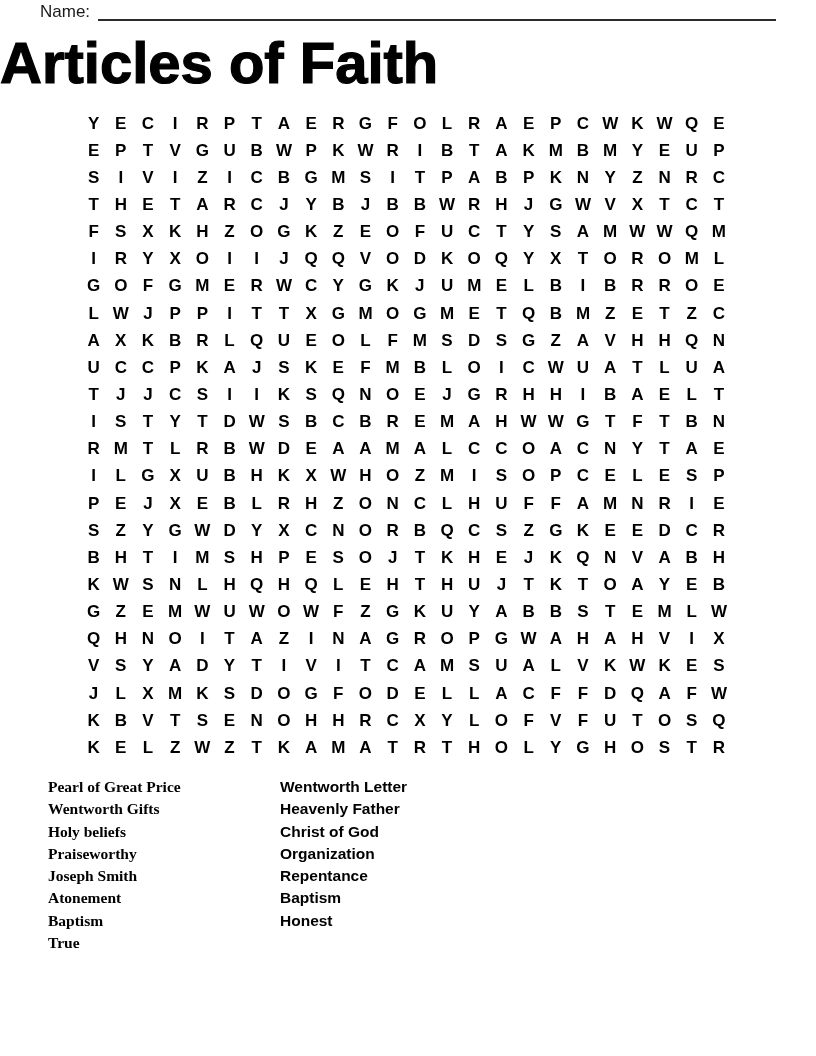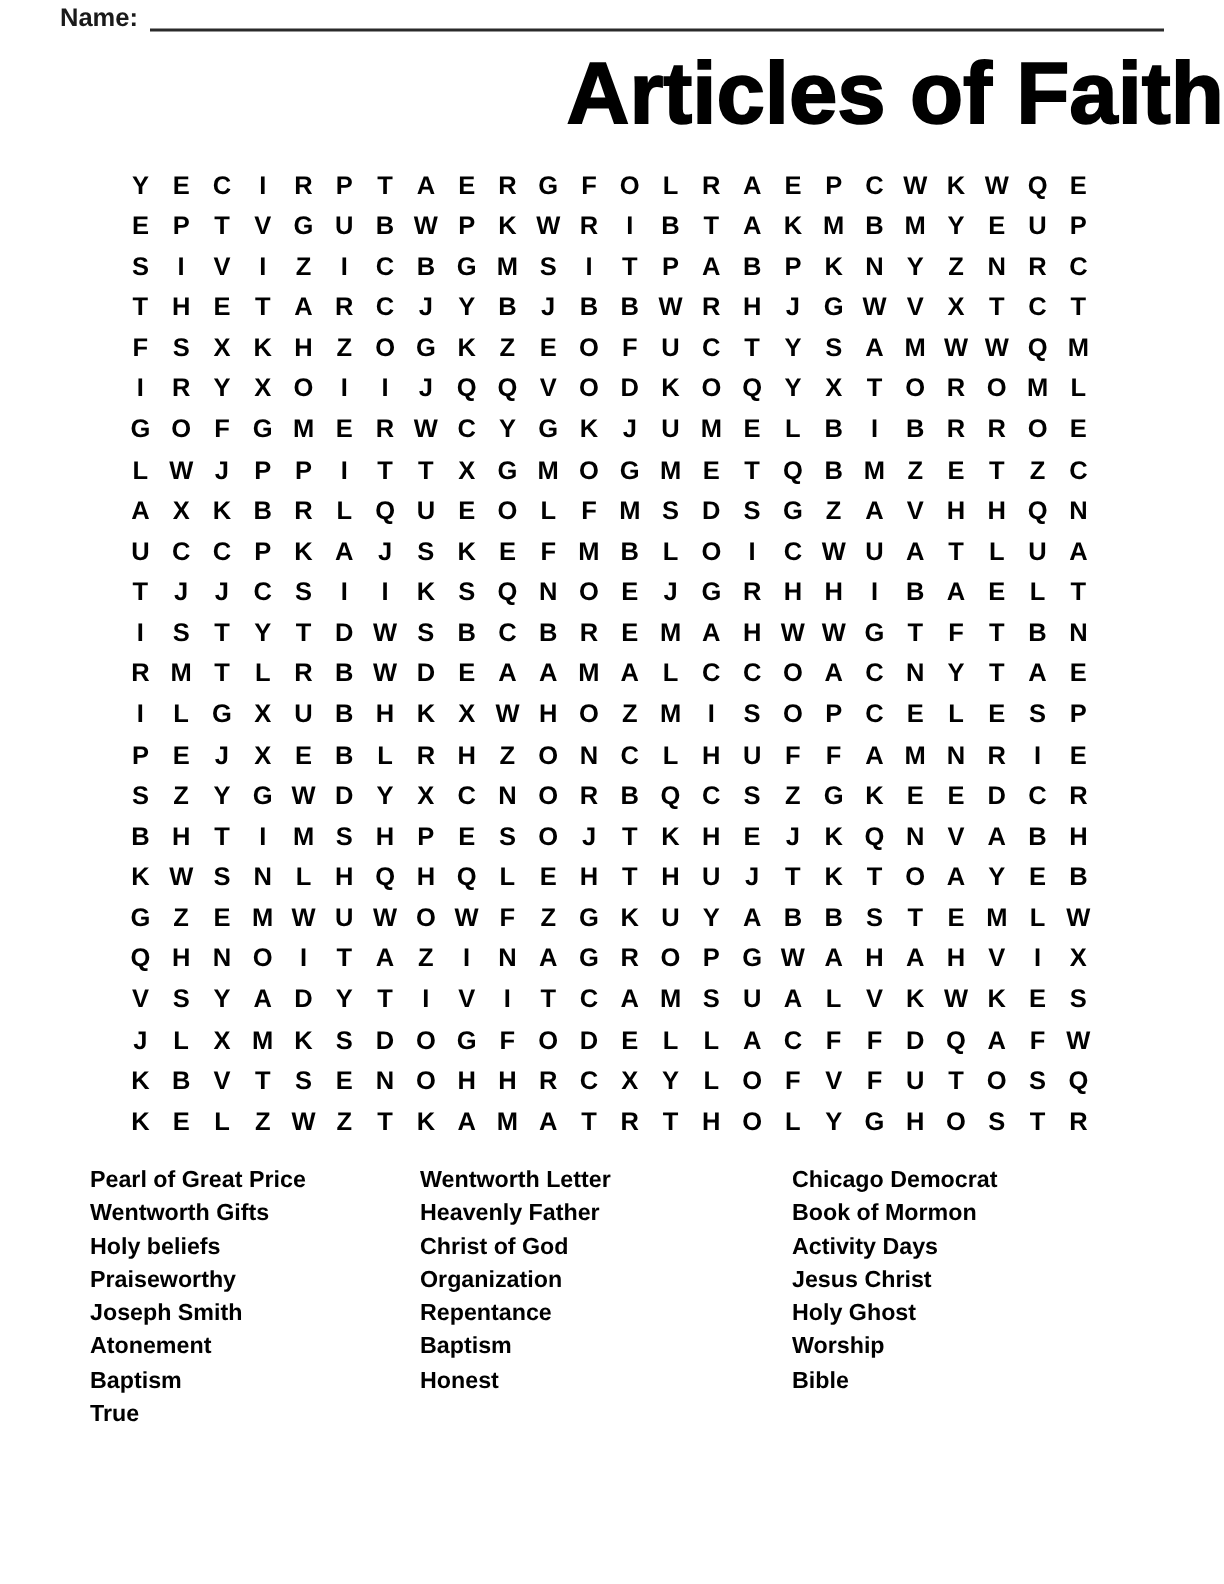--- a/index.html
+++ b/index.html
@@ -15,42 +15,41 @@
   }
   
   .name-row {
     position: absolute;
     top: 2px;
     left: 40px;
     width: 736px;
     height: 19px;
     display: flex;
     align-items: flex-end;
-    font-weight: bold;
   }
   .name-label {
     font-size: 17px;
     line-height: 19px;
     color: #1a1a1a;
     white-space: nowrap;
   }
   .name-line {
     flex: 1;
     margin-left: 8px;
     height: 17px;
     border-bottom: 2px solid #2b2b2b;
   }
   
   .title {
     position: absolute;
     top: 32px;
     left: 0;
     width: 100%;
     margin: 0;
-    text-align: right;
+    text-align: left;
     font-size: 58px;
     line-height: 62px;
     font-weight: 700;
     letter-spacing: 0px;
     -webkit-text-stroke: 1.2px #000;
     color: #000;
   }
   
   .grid {
     position: absolute;
@@ -81,21 +80,21 @@
     top: 0;
     margin: 0;
     padding: 0;
     list-style: none;
     font-size: 15.5px;
     font-weight: 700;
     line-height: 22.3px;
     color: #000;
     white-space: nowrap;
   }
-  .word-col.c0 { left: 12px; }
+  .word-col.c0 { left: 0; font-family: Liberation Serif, serif; }
   .word-col.c1 { left: 232px; }
   .word-col.c2 { left: 480px; }
 </style>
 </head>
 <body>
 
 <div class="page">
 
   <div class="name-row">
     <span class="name-label">Name:</span>
@@ -696,24 +695,15 @@
       </ul>
     <ul class="word-col c1" id="word-col-1">
         <li>Wentworth Letter</li>
         <li>Heavenly Father</li>
         <li>Christ of God</li>
         <li>Organization</li>
         <li>Repentance</li>
         <li>Baptism</li>
         <li>Honest</li>
       </ul>
-    <ul class="word-col c2" id="word-col-2">
-        <li>Chicago Democrat</li>
-        <li>Book of Mormon</li>
-        <li>Activity Days</li>
-        <li>Jesus Christ</li>
-        <li>Holy Ghost</li>
-        <li>Worship</li>
-        <li>Bible</li>
-      </ul>
   </div>
 
 </div>
 
 </body></html>

